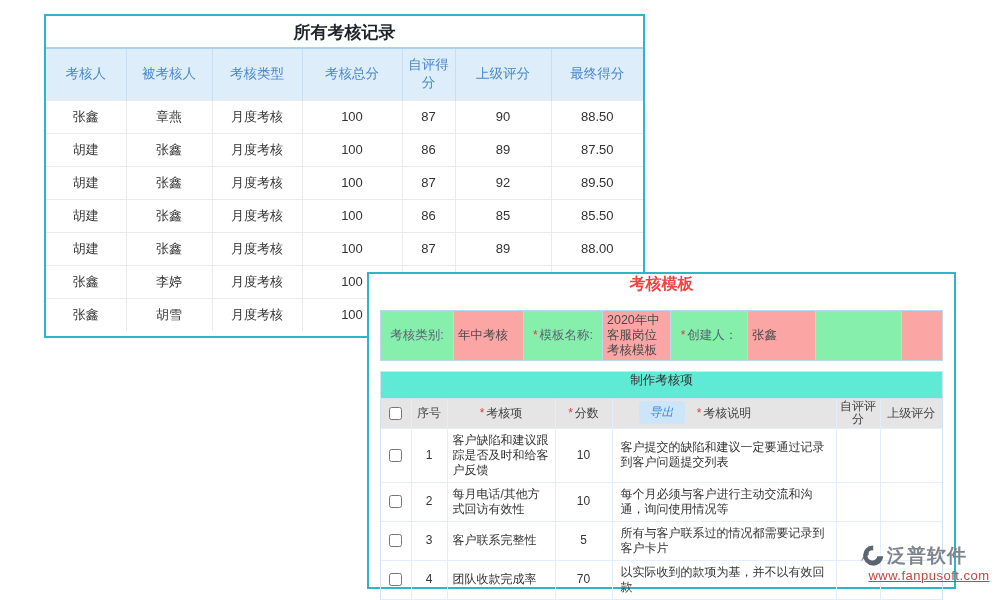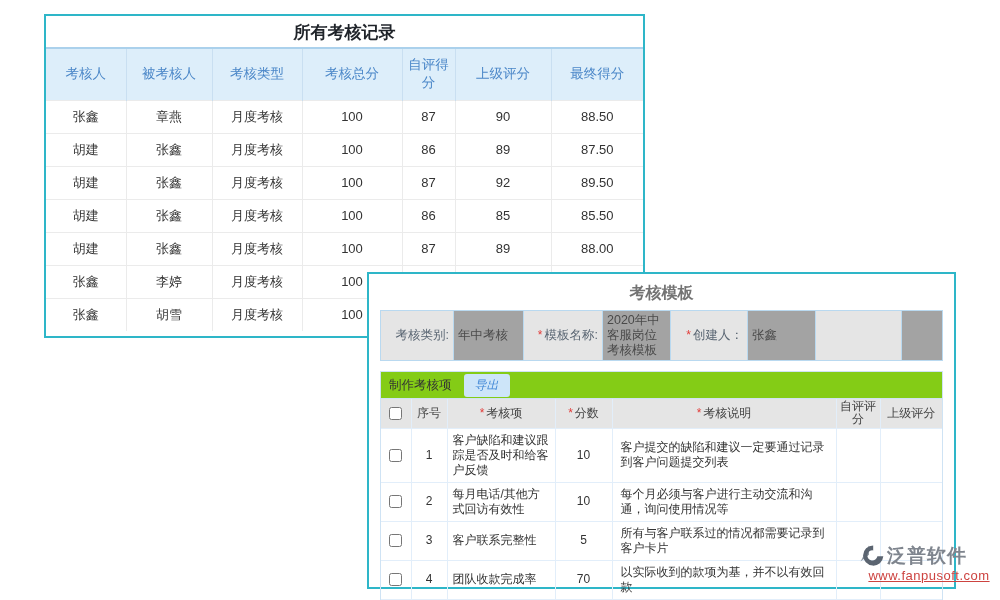--- a/index.html
+++ b/index.html
@@ -31,35 +31,35 @@
   #records-table thead th:last-child { border-right: none; }
   #records-table tbody td {
     height: 33px; text-align: center; font-size: 13px; color: #333;
     border-top: 1px solid #ebebeb; border-right: 1px solid #ebebeb;
     white-space: nowrap; overflow: hidden;
   }
   #records-table tbody td:last-child { border-right: none; }
   
   #template-panel { left: 367px; top: 272px; width: 589px; height: 317px; z-index: 2; }
   .tpl-title {
-    height: 34px; padding-top: 9px; text-align: center;
-    font-size: 16px; font-weight: bold; color: #737373;
+    height: 34px; text-align: center;
+    font-size: 16px; font-weight: bold; color: #ef4444;
   }
   .form-wrap { margin: 2px 11px 0; }
   #form-table { width: 100%; border-collapse: collapse; table-layout: fixed; }
   #form-table td {
     border: 1px solid #b9d9f0; height: 38px; font-size: 12.5px;
     padding: 2px 4px; color: #555;
   }
-  #form-table td.lbl { background: #e5e5e5; text-align: right; color: #5a6673; }
-  #form-table td.val { background: #a3a3a3; text-align: left; line-height: 15px; color: #4a4a4a; }
+  #form-table td.lbl { background: #86efac; text-align: center; color: #5a6673; }
+  #form-table td.val { background: #fca5a5; text-align: left; line-height: 15px; color: #4a4a4a; }
   .section { margin: 10px 11px 0; border: 1px solid #cfe3f4; }
   .section-bar {
-    background: #84cc16; height: 27px; display: flex; align-items: center;
-    padding: 0 8px; gap: 12px; border-bottom: 1px solid #cfe3f4;
+    background: #5eead4; height: 27px; display: flex; align-items: center;
+    padding: 0 8px; gap: 12px; border-bottom: 1px solid #cfe3f4; flex-direction: column;
   }
   .make-label { font-size: 12.5px; color: #333; }
   .export-btn {
     background: #cde5f9; color: #3f86d6; font-size: 12px;
     padding: 3px 11px; border: none; border-radius: 3px; cursor: pointer;
     font-family: inherit;
     font-style: italic;
   }
   #items-table { width: 100%; border-collapse: collapse; table-layout: fixed; }
   #items-table th {

